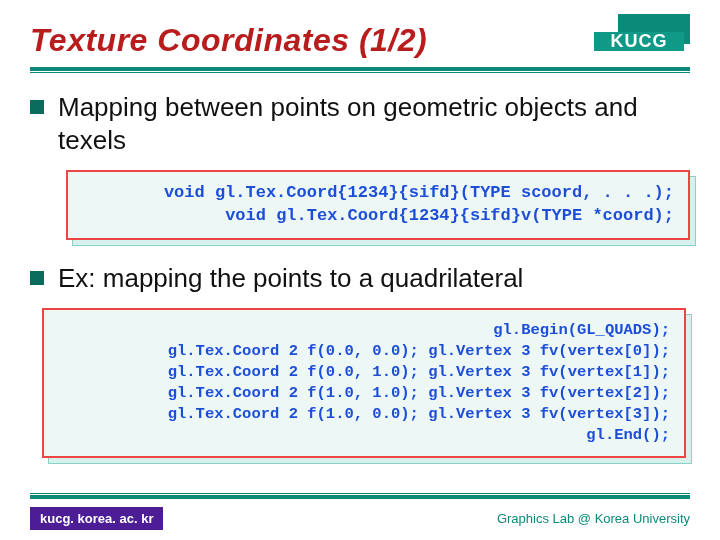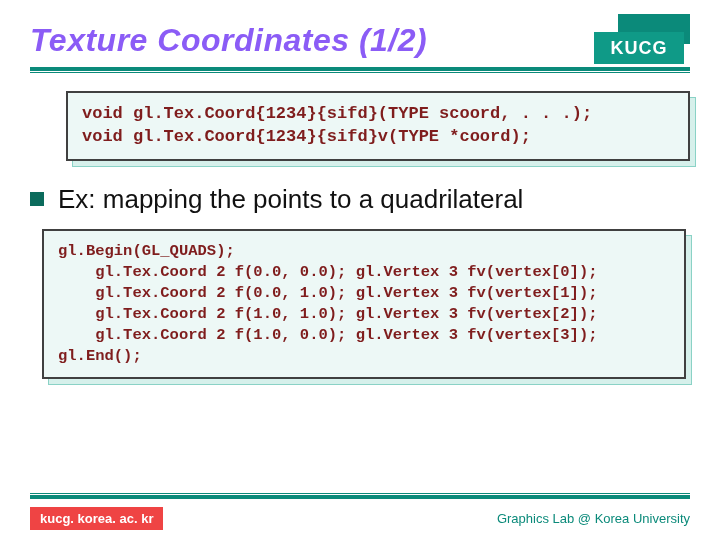--- a/index.html
+++ b/index.html
@@ -12,40 +12,40 @@
   }
   .header {
     padding: 22px 30px 6px 30px;
     position: relative;
   }
   .title {
     font-family: Arial, Helvetica, sans-serif;
     font-weight: bold;
     font-style: italic;
     font-size: 32px;
-    color: #8b5cf6;
+    color: #b91c1c;
     letter-spacing: 0.5px;
   }
   .badge-wrap {
     position: absolute;
     right: 30px;
     top: 14px;
     width: 96px;
     height: 50px;
   }
   .badge-back {
     position: absolute;
     right: 0; top: 0;
     width: 72px; height: 30px;
     background: #0b8a7a;
   }
   .badge-front {
     position: absolute;
     right: 6px; top: 18px;
-    width: 90px; height: 32px;
+    width: 90px; height: 19px;
     background: #0f9a87;
     color: #fff;
     font-weight: bold;
     font-size: 18px;
     display: flex;
     align-items: center;
     justify-content: center;
     letter-spacing: 1px;
   }
   .rule-top {
@@ -84,49 +84,50 @@
   }
   .code-shadow {
     position: absolute;
     top: 6px; left: 6px; right: -6px; bottom: -6px;
     background: #d6f0eb;
     border: 1px solid #8ad2c6;
   }
   .code-block {
     position: relative;
     background: #edf8f6;
-    border: 2px solid #404040;
+    border: 2px solid #ef4444;
     padding: 10px 14px;
     font-family: "Courier New", Courier, monospace;
     font-weight: bold;
     font-size: 17px;
-    color: #7f1d1d;
+    color: #1d4ed8;
     white-space: pre;
     line-height: 1.35;
+    text-align: right;
   }
   .code-block.small { font-size: 15.5px; }
   .footer {
     position: absolute;
     left: 0; right: 0; bottom: 0;
     padding: 0 30px 10px 30px;
   }
   .foot-rule1 {
     height: 1px; background: #0b8a7a; margin-bottom: 1px;
   }
   .foot-rule2 {
     height: 4px; background: #0b8a7a; margin-bottom: 8px;
   }
   .foot-row {
     display: flex;
     justify-content: space-between;
     align-items: center;
     font-size: 13px;
   }
   .foot-left {
-    background: #ef4444;
+    background: #4c1d95;
     color: #fff;
     padding: 4px 10px;
     font-weight: bold;
   }
   .foot-right {
     color: #0b8a7a;
     font-weight: normal;
   }
 </style>
 </head>
@@ -137,20 +138,24 @@
   <div class="badge-wrap">
     <div class="badge-back"></div>
     <div class="badge-front">KUCG</div>
   </div>
 </div>
 <div class="rule-top"></div>
 <div class="rule-bot"></div>
 
 <div class="content">
 
+  <div class="bullet-row">
+    <div class="bullet"></div>
+    <div class="bullet-text">Mapping between points on geometric objects and texels</div>
+  </div>
 
   <div class="code-block-wrap">
     <div class="code-shadow"></div>
     <div class="code-block">void gl.Tex.Coord{1234}{sifd}(TYPE scoord, . . .);
 void gl.Tex.Coord{1234}{sifd}v(TYPE *coord);</div>
   </div>
 
   <div class="bullet-row">
     <div class="bullet"></div>
     <div class="bullet-text">Ex: mapping the points to a quadrilateral</div>

